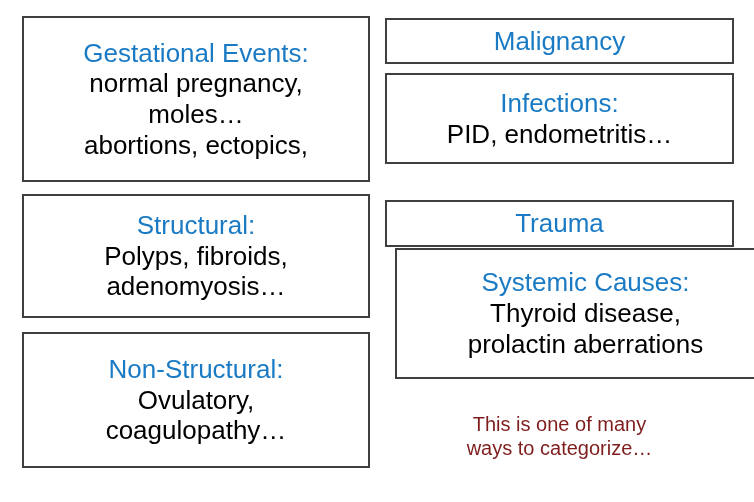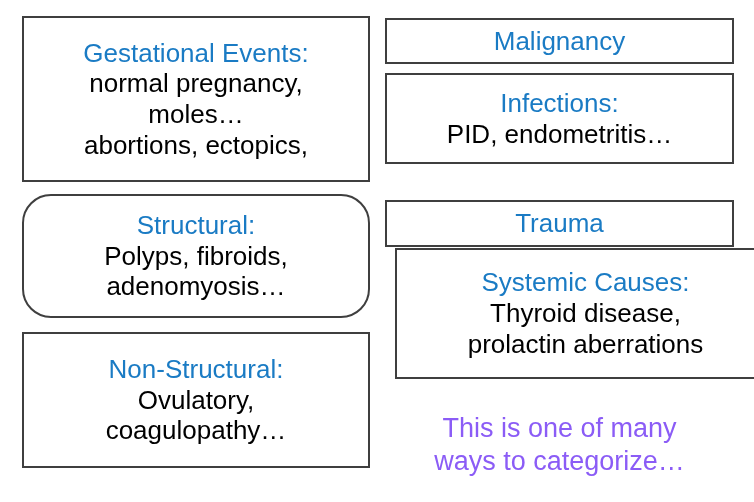--- a/index.html
+++ b/index.html
@@ -41,33 +41,33 @@
   .body-text {
     color: #000000;
     font-size: 26px;
   }
   .body-text .ln {
     display: block;
     white-space: nowrap;
   }
   .note {
     position: absolute;
-    color: #8b5cf6;
-    font-size: 27px;
+    color: #7f1d1d;
+    font-size: 20px;
     text-align: center;
     line-height: 1.22;
   }
   .note .ln {
     display: block;
     white-space: nowrap;
   }
 
   
   #box-gestational { left: 22px;  top: 16px;  width: 348px; height: 166px; }
-  #box-structural  { left: 22px;  top: 194px; width: 348px; height: 124px; border-radius: 29px; }
+  #box-structural  { left: 22px;  top: 194px; width: 348px; height: 124px; }
   #box-nonstruct   { left: 22px;  top: 332px; width: 348px; height: 136px; }
 
   
   #box-malignancy  { left: 385px; top: 18px;  width: 349px; height: 46px; }
   #box-infections  { left: 385px; top: 73px;  width: 349px; height: 91px; }
   #box-trauma      { left: 385px; top: 200px; width: 349px; height: 47px; }
   #box-systemic    { left: 395px; top: 248px; width: 381px; height: 131px; justify-content: center; }
   #note-categorize { left: 385px; top: 412px; width: 349px; }
 </style>
 </head>

